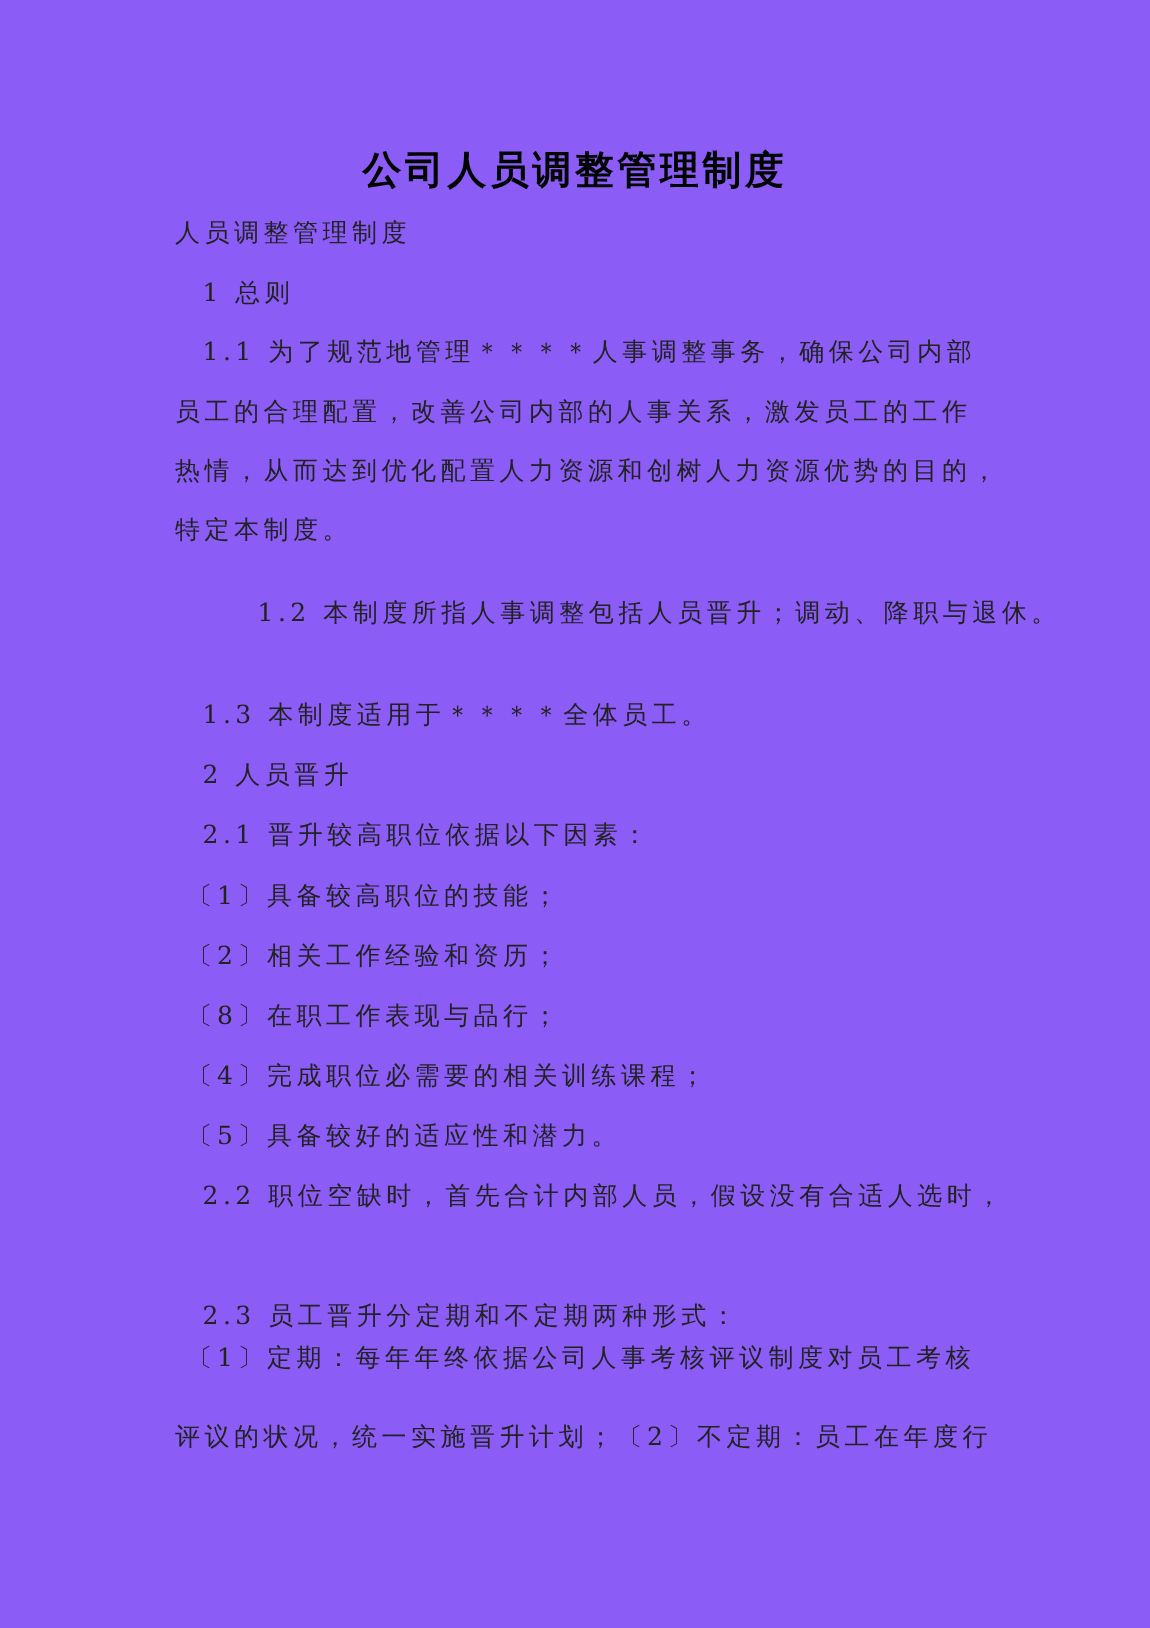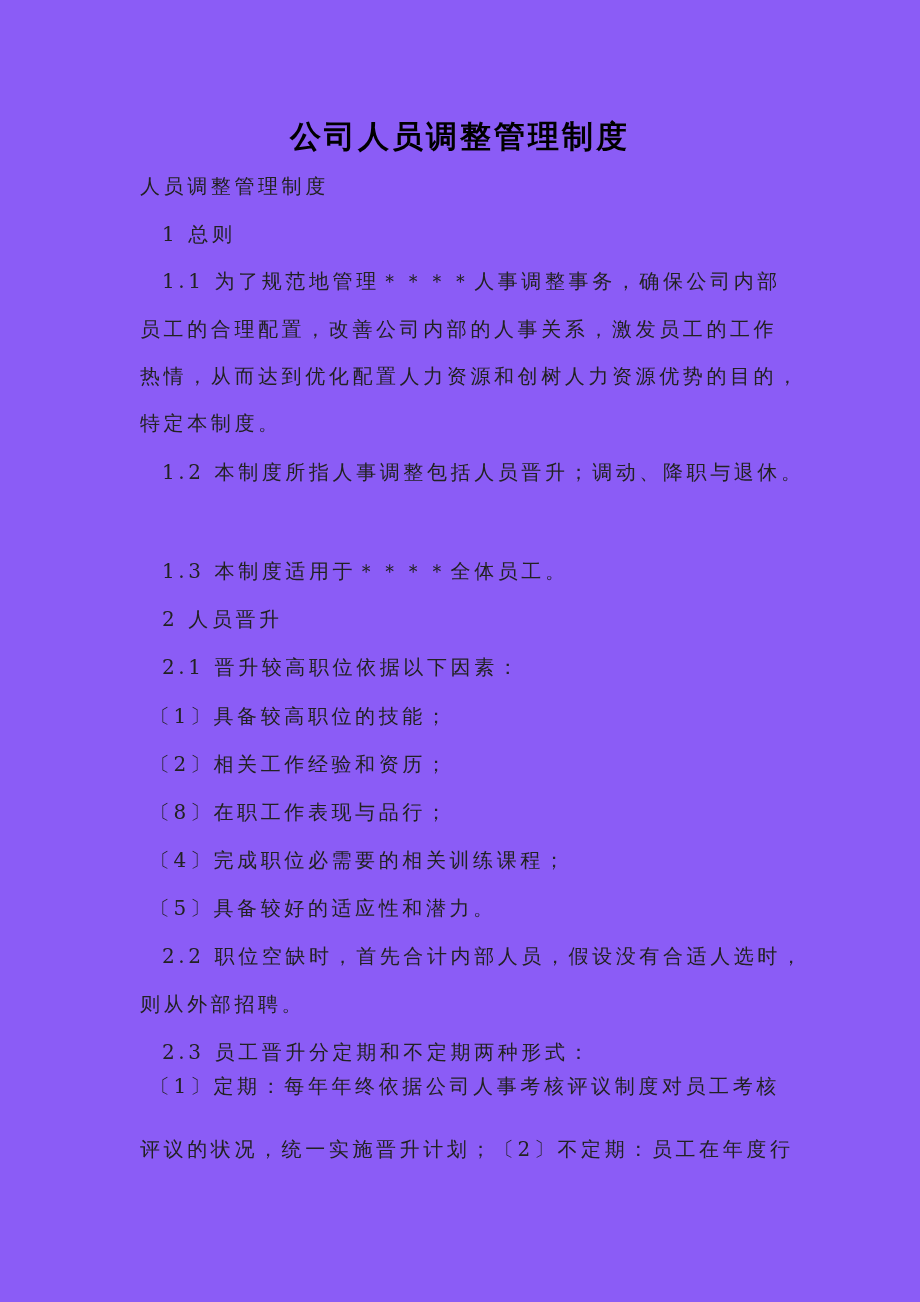--- a/index.html
+++ b/index.html
@@ -57,33 +57,32 @@
 
   <div class="line" style="top:171px;">人员调整管理制度</div>
 
   <div class="line indent" style="top:219px;">1 总则</div>
 
   <div class="line indent" style="top:266px;">1.1 为了规范地管理＊＊＊＊人事调整事务，确保公司内部</div>
   <div class="line" style="top:314px;">员工的合理配置，改善公司内部的人事关系，激发员工的工作</div>
   <div class="line" style="top:361px;">热情，从而达到优化配置人力资源和创树人力资源优势的目的，</div>
   <div class="line" style="top:408px;">特定本制度。</div>
 
-  <div class="line indent" style="top:457px;">1.2 本制度所指人事调整包括人员晋升；调动、降职与退休。</div>
+  <div class="line indent" style="top:475px;margin-left:44px;">1.2 本制度所指人事调整包括人员晋升；调动、降职与退休。</div>
 
   <div class="line indent" style="top:556px;">1.3 本制度适用于＊＊＊＊全体员工。</div>
 
   <div class="line indent" style="top:604px;">2 人员晋升</div>
 
   <div class="line indent" style="top:652px;">2.1 晋升较高职位依据以下因素：</div>
   <div class="line indent2" style="top:701px;">〔1〕具备较高职位的技能；</div>
   <div class="line indent2" style="top:749px;">〔2〕相关工作经验和资历；</div>
   <div class="line indent2" style="top:797px;">〔8〕在职工作表现与品行；</div>
   <div class="line indent2" style="top:845px;">〔4〕完成职位必需要的相关训练课程；</div>
   <div class="line indent2" style="top:893px;">〔5〕具备较好的适应性和潜力。</div>
 
   <div class="line indent" style="top:941px;">2.2 职位空缺时，首先合计内部人员，假设没有合适人选时，</div>
-  <div class="line" style="top:989px;">则从外部招聘。</div>
 
   <div class="line indent" style="top:1037px;">2.3 员工晋升分定期和不定期两种形式：</div>
   <div class="line indent2" style="top:1071px;">〔1〕定期：每年年终依据公司人事考核评议制度对员工考核</div>
   <div class="line" style="top:1134px;">评议的状况，统一实施晋升计划；〔2〕不定期：员工在年度行</div>
 
 </div>
 
 </body></html>

